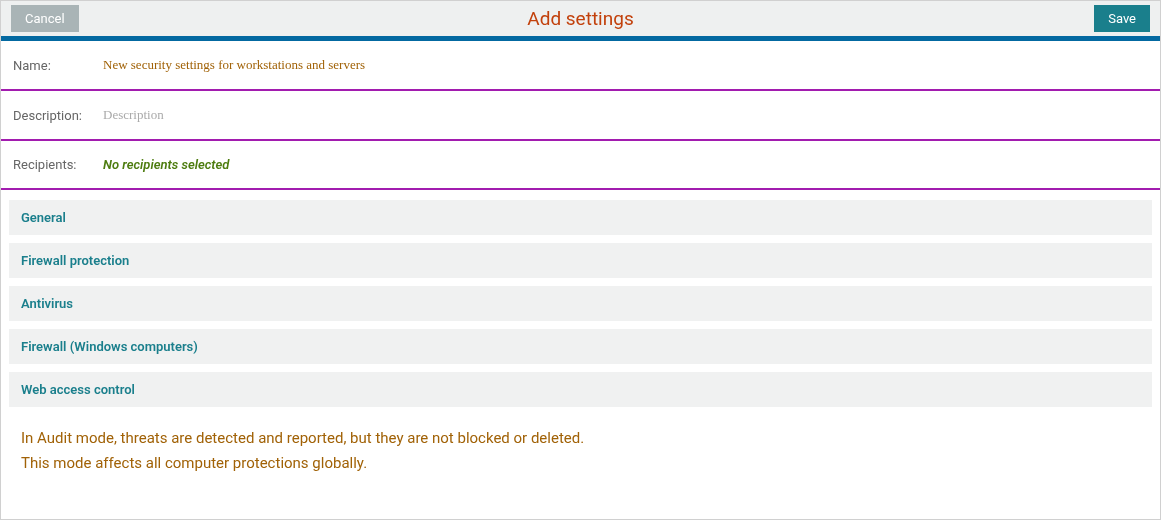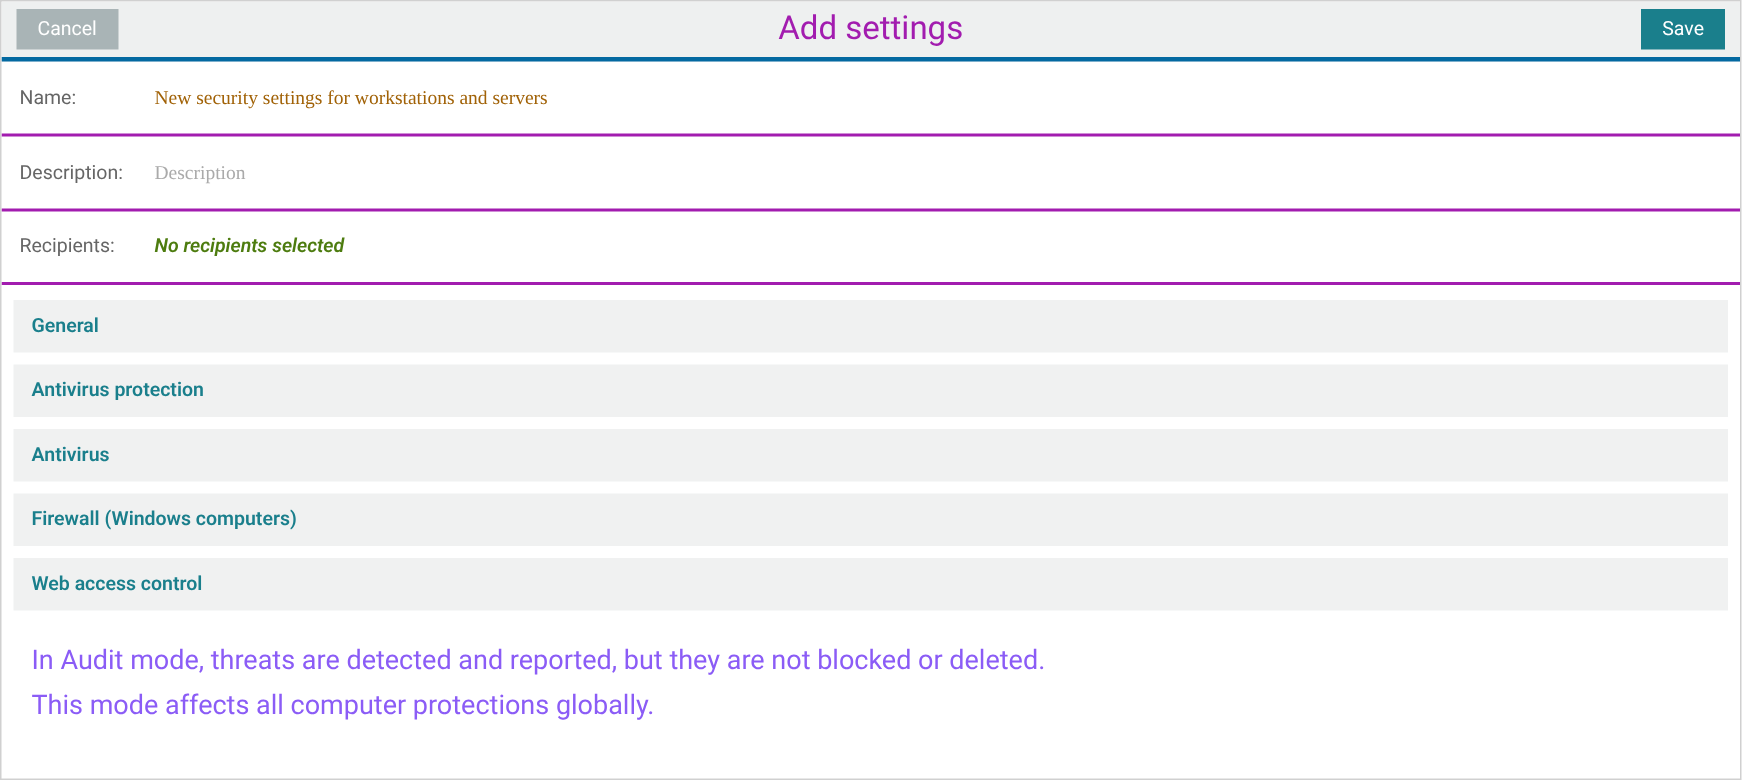--- a/index.html
+++ b/index.html
@@ -15,41 +15,41 @@
       width: 1161px;
       height: 520px;
       border: 1px solid #d0d0d0;
       overflow: hidden;
     }
     .header {
       display: flex;
       align-items: center;
       justify-content: space-between;
       background: #eef0f0;
-      border-bottom: 3px solid #0369a1;
+      border-bottom: 5px solid #0369a1;
       padding: 6px 10px;
       height: 40px;
     }
     .btn {
       border: none;
       padding: 6px 14px;
       font-size: 13px;
       color: #fff;
       cursor: pointer;
       font-family: inherit;
     }
     .btn-cancel {
       background: #a9b4b6;
     }
     .btn-save {
       background: #1a7f8c;
     }
     .title {
-      font-size: 22px;
-      color: #a21caf;
+      font-size: 19px;
+      color: #c2410c;
       font-weight: 400;
       position: absolute;
       left: 50%;
       transform: translateX(-50%);
     }
     .header-wrap {
       position: relative;
       display: flex;
       align-items: center;
       justify-content: space-between;
@@ -99,22 +99,22 @@
     .accordion-title {
       color: #1a7f8c;
       font-weight: 600;
       font-size: 13px;
     }
     .accordion.active .accordion-title {
       color: #b33838;
     }
     .accordion-body {
       padding: 12px 12px 6px 12px;
-      color: #8b5cf6;
-      font-size: 18px;
+      color: #a16207;
+      font-size: 15px;
       line-height: 1.55;
     }
     .accordion-body p {
       margin-bottom: 2px;
     }
   </style>
 </head>
 <body>
 
 <div class="header">
@@ -138,21 +138,21 @@
 <div class="form-row">
   <span class="label">Recipients:</span>
   <span class="value link">No recipients selected</span>
 </div>
 
 <div class="sections">
   <div class="accordion">
     <span class="accordion-title">General</span>
   </div>
   <div class="accordion">
-    <span class="accordion-title">Antivirus protection</span>
+    <span class="accordion-title">Firewall protection</span>
   </div>
   <div class="accordion">
     <span class="accordion-title">Antivirus</span>
   </div>
   <div class="accordion">
     <span class="accordion-title">Firewall (Windows computers)</span>
   </div>
   <div class="accordion">
     <span class="accordion-title">Web access control</span>
   </div>

